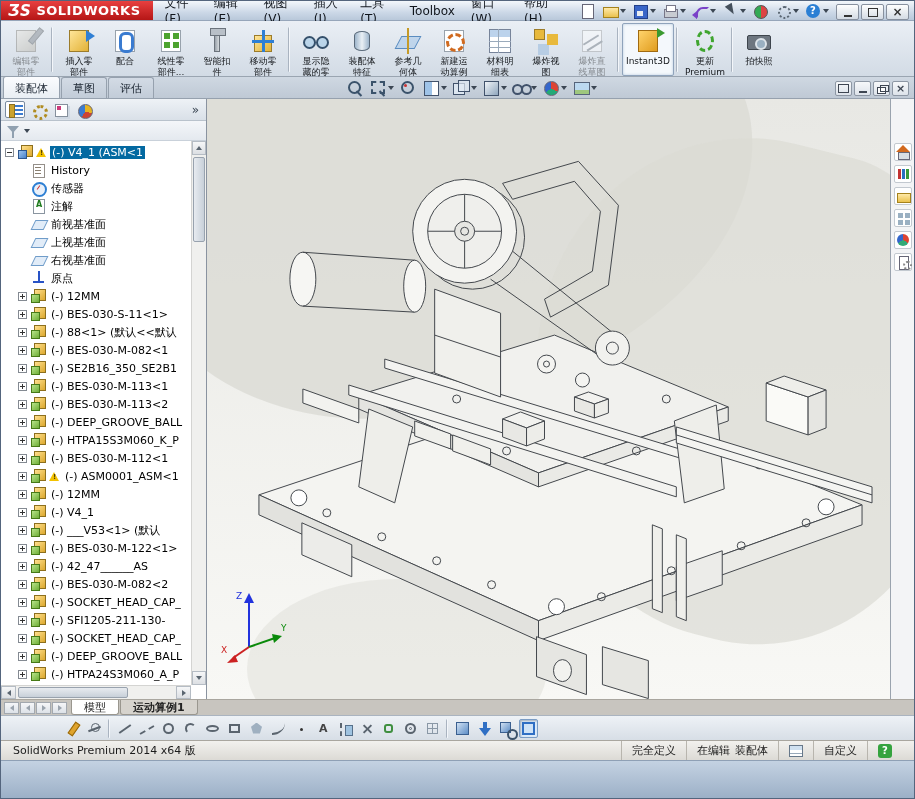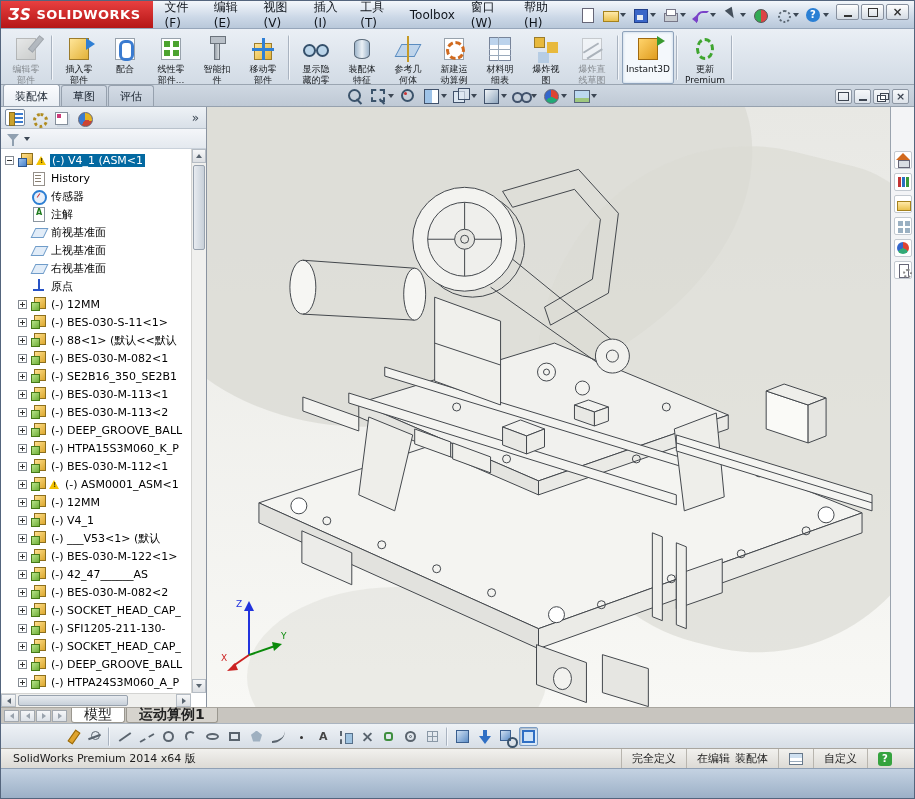--- a/index.html
+++ b/index.html
@@ -1,20 +1,20 @@
 <!DOCTYPE html>
 <html><head>
 <meta charset="utf-8">
 <style>
 *{margin:0;padding:0;box-sizing:border-box;font-family:"DejaVu Sans","Liberation Sans",sans-serif}
 html,body{width:915px;height:799px;overflow:hidden;background:#fff}
 .window{width:915px;height:799px;border:1px solid #54657d;display:flex;flex-direction:column;background:#dfe5ec;overflow:hidden}
 
 
-.titlebar{height:28px;flex:none;display:flex;align-items:stretch;background:linear-gradient(#f3f7fb,#ccd8e7 60%,#b9c8da);border-bottom:1px solid #96a6ba}
+.titlebar{height:20px;flex:none;display:flex;align-items:stretch;background:linear-gradient(#f3f7fb,#ccd8e7 60%,#b9c8da);border-bottom:1px solid #96a6ba}
 .logo{background:linear-gradient(#e84040,#b51616);color:#fff;display:flex;align-items:center;padding:0 12px 0 7px;font-weight:bold;font-size:13px;letter-spacing:.5px}
 .logo .pfx{font-style:italic;font-size:15px;margin-right:5px}
 .menubar{display:flex;align-items:center;font-size:12px;color:#10151c;margin-left:4px}
 .menu-item{padding:0 8px;height:100%;display:flex;align-items:center;cursor:default}
 .qat{display:flex;align-items:center;gap:2px;margin-left:10px}
 .qbtn{display:flex;align-items:center;padding:1px 2px;border-radius:2px}
 .qicon{width:17px;height:16px;position:relative;display:inline-block}
 .qicon.i-new-document::before{content:"";position:absolute;left:3px;top:1px;width:10px;height:13px;background:#fff;border:1px solid #667}
 .qicon.i-open::before{content:"";position:absolute;left:1px;top:4px;width:14px;height:9px;background:linear-gradient(#ffe9a8,#eac24f);border:1px solid #a5821c}
 .qicon.i-save::before{content:"";position:absolute;left:2px;top:2px;width:12px;height:12px;background:#3a66c8;border:1px solid #23408a}
@@ -184,21 +184,21 @@
 .tpbtn.i-custom-properties::after{content:"";position:absolute;left:8px;top:7px;width:5px;height:5px;border:2px dotted #888;border-radius:50%}
 
 
 .doctabs{height:16px;flex:none;display:flex;align-items:stretch;background:#c8c5bf;border-top:1px solid #a9a69f;padding-left:2px}
 .dnav{display:flex;align-items:center;gap:1px;padding:1px 4px 1px 1px}
 .navbtn{width:15px;height:12px;border:1px solid #a2a8af;background:linear-gradient(#f5f6f8,#dde2e8);display:flex;align-items:center;justify-content:center}
 .navbtn::before{content:"";border-top:3px solid transparent;border-bottom:3px solid transparent}
 .navbtn.i-first::before,.navbtn.i-previous::before{border-right:4px solid #9aa3ad}
 .navbtn.i-next::before,.navbtn.i-last::before{border-left:4px solid #9aa3ad}
 .dtabs{display:flex;align-items:stretch}
-.dtab{padding:1px 12px;font-size:14px;color:#222;background:#d6d3cd;border:1px solid #9a978f;border-top:none;border-radius:0 0 3px 3px;margin-right:1px;display:flex;align-items:center}
+.dtab{padding:1px 12px;font-size:11px;color:#222;background:#d6d3cd;border:1px solid #9a978f;border-top:none;border-radius:0 0 3px 3px;margin-right:1px;display:flex;align-items:center}
 .dtab.active{background:#fff}
 .dtab.bold{font-weight:bold}
 
 
 .sketchbar{height:25px;flex:none;display:flex;align-items:center;gap:3px;background:linear-gradient(#eef2f6,#d7dee6);border-top:1px solid #aab4c0;padding-left:62px}
 .ski{width:19px;height:19px;border:1px solid transparent;position:relative;border-radius:2px}
 .ski.active{border-color:#7a9cc4;background:#dcebfa;box-shadow:inset 1px 1px 2px rgba(0,0,0,.25)}
 .ski.sep{width:3px;border:none;background:linear-gradient(90deg,#a9b3c0 0 1px,#f3f6fa 1px 2px,transparent 2px);margin:0 1px}
 .sglyph{position:absolute;inset:0}
 .sglyph.i-pencil::before{content:"";position:absolute;left:7px;top:2px;width:4px;height:12px;background:#e0a42c;border:1px solid #96690f;transform:rotate(35deg)}
@@ -443,20 +443,25 @@
 Premium</span>
 
       </div>
 
       <div class="cmbtn sep">
         
         
         
       </div>
 
+      <div class="cmbtn">
+        <span class="cmi i-take-snapshot"></span>
+        <span class="cmlabel">拍快照</span>
+
+      </div>
     </div>
 
   <div class="tabrow">
     <div class="rtabs">
 
     <div class="rtab active">装配体</div>
         <div class="rtab">草图</div>
         <div class="rtab">评估</div>
       </div>
     <div class="hu">

